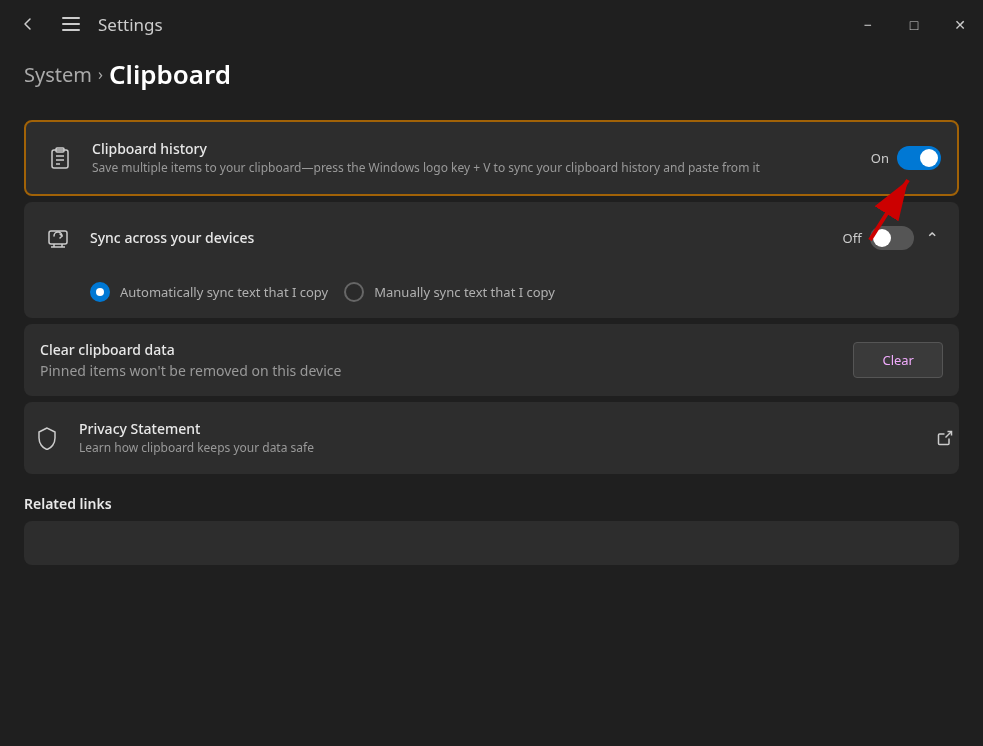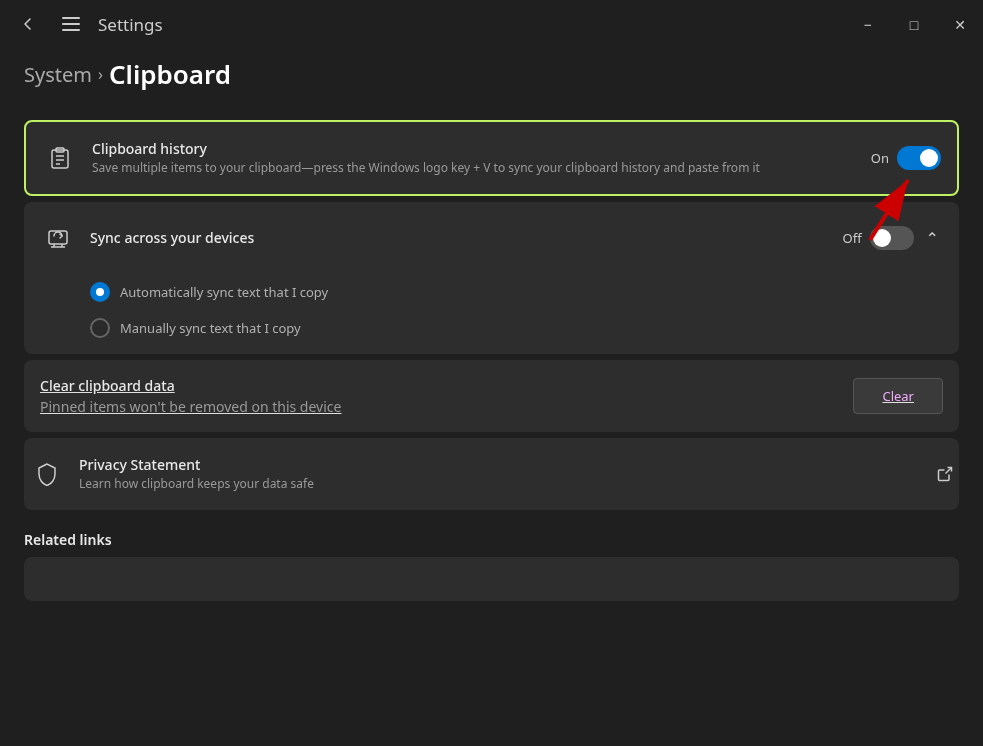--- a/index.html
+++ b/index.html
@@ -194,36 +194,36 @@
     }
     .toggle.on .toggle-slider {
       background: #0078d4;
     }
     .toggle.on .toggle-slider::before {
       transform: translateX(20px);
     }
 
     
     .highlighted {
-      border: 2px solid #bef264;
+      border: 2px solid #a16207;
     }
 
     
     .chevron-up {
       color: #cccccc;
       font-size: 16px;
       cursor: pointer;
       padding: 4px;
     }
 
     
     .sub-options {
       padding: 8px 16px 16px 66px;
       display: flex;
-      flex-direction: column;
+      flex-direction: row;
       gap: 16px;
     }
     .radio-option {
       display: flex;
       align-items: center;
       gap: 10px;
       cursor: pointer;
     }
     .radio-circle {
       width: 20px;
@@ -252,21 +252,20 @@
       color: #b0b0b0;
     }
 
     
     .clear-section {
       padding: 13px 16px;
       display: flex;
       align-items: center;
       gap: 8px;
       min-height: 72px;
-      text-decoration: underline;
     }
     .clear-text { flex: 1; }
     .clear-title {
       font-size: 14px;
       font-weight: 500;
       color: #e8e8e8;
       margin-bottom: 2px;
     }
     .clear-desc {
       font-size: 14px;

